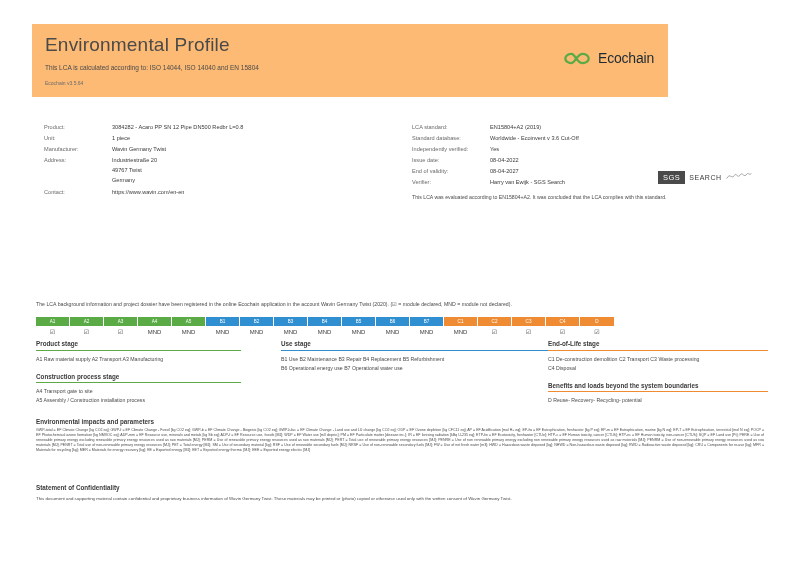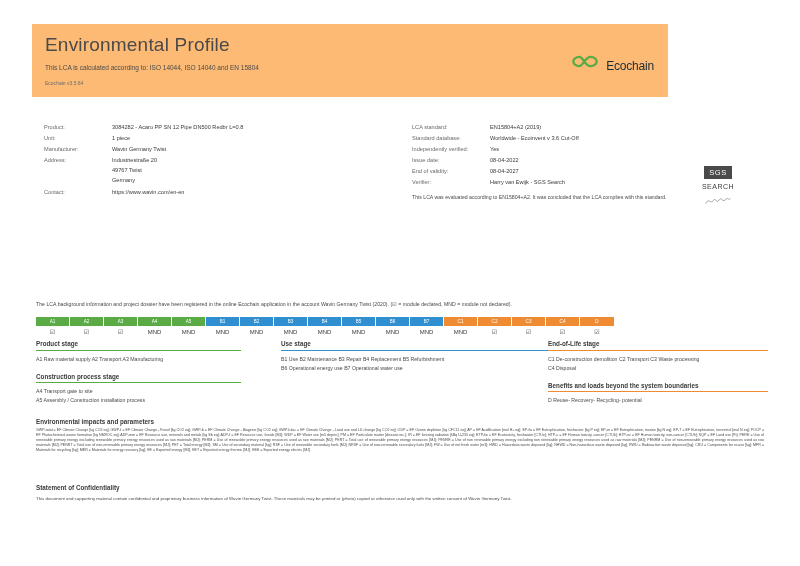--- a/index.html
+++ b/index.html
@@ -58,24 +58,23 @@
     top: 26px;
     display: flex;
     align-items: center;
     gap: 7px;
   }
   .brand-mark {
     width: 28px;
     height: 15px;
   }
   .brand-text {
-    font-size: 12px;
+    font-size: 14px;
     color: #1e2a33;
     letter-spacing: -0.2px;
-    margin-top: 9px;
   }
 
   
   .meta-left {
     position: absolute;
     left: 44px;
     top: 122px;
     width: 350px;
     font-size: 5.6px;
     color: #4a4a4a;
@@ -132,21 +131,20 @@
   }
   .sgs-row {
     position: absolute;
     left: 658px;
     top: 166px;
     width: 120px;
     height: 22px;
     display: flex;
     align-items: center;
     gap: 4px;
-    flex-direction: column;
   }
   .sgs-badge {
     background: #4a4a4a;
     color: #ffffff;
     font-size: 7.5px;
     letter-spacing: 0.5px;
     padding: 2px 5px;
   }
   .sgs-search {
     font-size: 7px;

